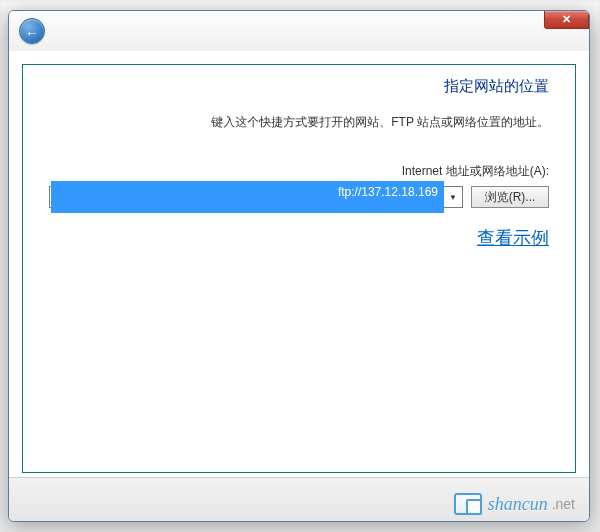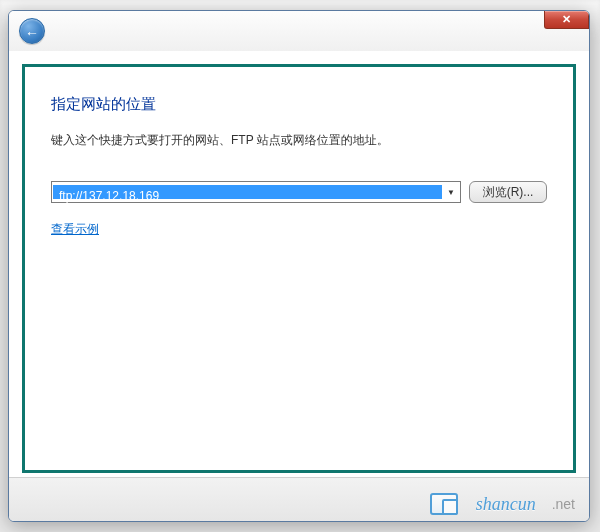--- a/index.html
+++ b/index.html
@@ -52,72 +52,73 @@
       background: radial-gradient(circle at 35% 30%, #7db4e8, #3a7fc4 60%, #1d5a9a);
       border: 1px solid #2a6aa8;
       display: flex; align-items: center; justify-content: center;
       color: #fff; font-size: 14px;
       box-shadow: inset 0 1px 2px rgba(255,255,255,0.5), 0 1px 1px rgba(0,0,0,0.2);
     }
     .header-title { color: #333; font-size: 12px; }
     .content {
       position: absolute;
       top: 53px; left: 13px; right: 13px; bottom: 48px;
-      border: 3px solid #0f766e;
+      border: 1px solid #0f766e;
       background: #fff;
-      padding: 28px 26px;
+      padding: 12px 26px;
+      text-align: right;
     }
     .page-heading {
       color: #003399; font-size: 15px; font-weight: normal;
       margin-bottom: 18px;
     }
     .page-desc { color: #333; font-size: 12px; margin-bottom: 32px; }
     .label-row { color: #333; font-size: 12px; margin-bottom: 6px; }
     .input-row { display: flex; gap: 8px; margin-bottom: 18px; }
     .combo {
       flex: 1; position: relative;
       border: 1px solid #7a7a7a;
       height: 22px;
       display: flex; align-items: center;
       background: #fff;
     }
     .combo-input {
       flex: 1; padding: 2px 6px; font-size: 12px;
       background: #3399ff; color: #fff;
       font-family: Tahoma, sans-serif;
       margin: 1px 0 1px 1px;
-      height: 14px; line-height: 18px;
+      height: 32px; line-height: 18px;
     }
     .combo-arrow {
       width: 18px; height: 100%;
       display: flex; align-items: center; justify-content: center;
       color: #333; font-size: 8px;
       border-left: none;
     }
     .browse-btn {
       width: 78px; height: 22px;
       background: linear-gradient(180deg, #f8f8f8, #e4e4e4);
-      border: 1px solid #8a8a8a; border-radius: 6px;
+      border: 1px solid #8a8a8a; border-radius: 0;
       font-size: 12px; color: #333;
       display: flex; align-items: center; justify-content: center;
       cursor: pointer;
     }
     .example-link {
-      color: #0066cc; text-decoration: underline; font-size: 12px;
+      color: #0066cc; text-decoration: underline; font-size: 18px;
       cursor: pointer;
       margin-top: 10px;
     }
     .footer {
       position: absolute; left: 0; right: 0; bottom: 0; height: 44px;
       background: linear-gradient(180deg, #f2f2f2, #e6e6e6);
       border-top: 1px solid #d0d0d0;
     }
     .watermark {
       position: absolute; right: 14px; bottom: 6px;
-      display: flex; align-items: center; gap: 18px;
+      display: flex; align-items: center; gap: 6px;
       opacity: 0.8;
     }
     .wm-icon {
       width: 28px; height: 22px; border: 2px solid #2a8cd4;
       border-radius: 3px; position: relative;
       background: linear-gradient(180deg,#fff,#e8f2fa);
     }
     .wm-icon::after {
       content:""; position:absolute; right:-2px; bottom:-2px;
       width:12px; height:12px; background:#fff;
@@ -146,20 +147,21 @@
   <div class="header">
     <div class="back-btn">
       <span>←</span>
     </div>
   </div>
 
   <div class="content">
     <h1 class="page-heading">指定网站的位置</h1>
     <p class="page-desc">键入这个快捷方式要打开的网站、FTP 站点或网络位置的地址。</p>
 
+    <div class="label-row">Internet 地址或网络地址(A):</div>
 
     <div class="input-row">
       <div class="combo">
         <div class="combo-input">ftp://137.12.18.169</div>
         <div class="combo-arrow">
           <span>▼</span>
         </div>
       </div>
       <div class="browse-btn">浏览(R)...</div>
     </div>

